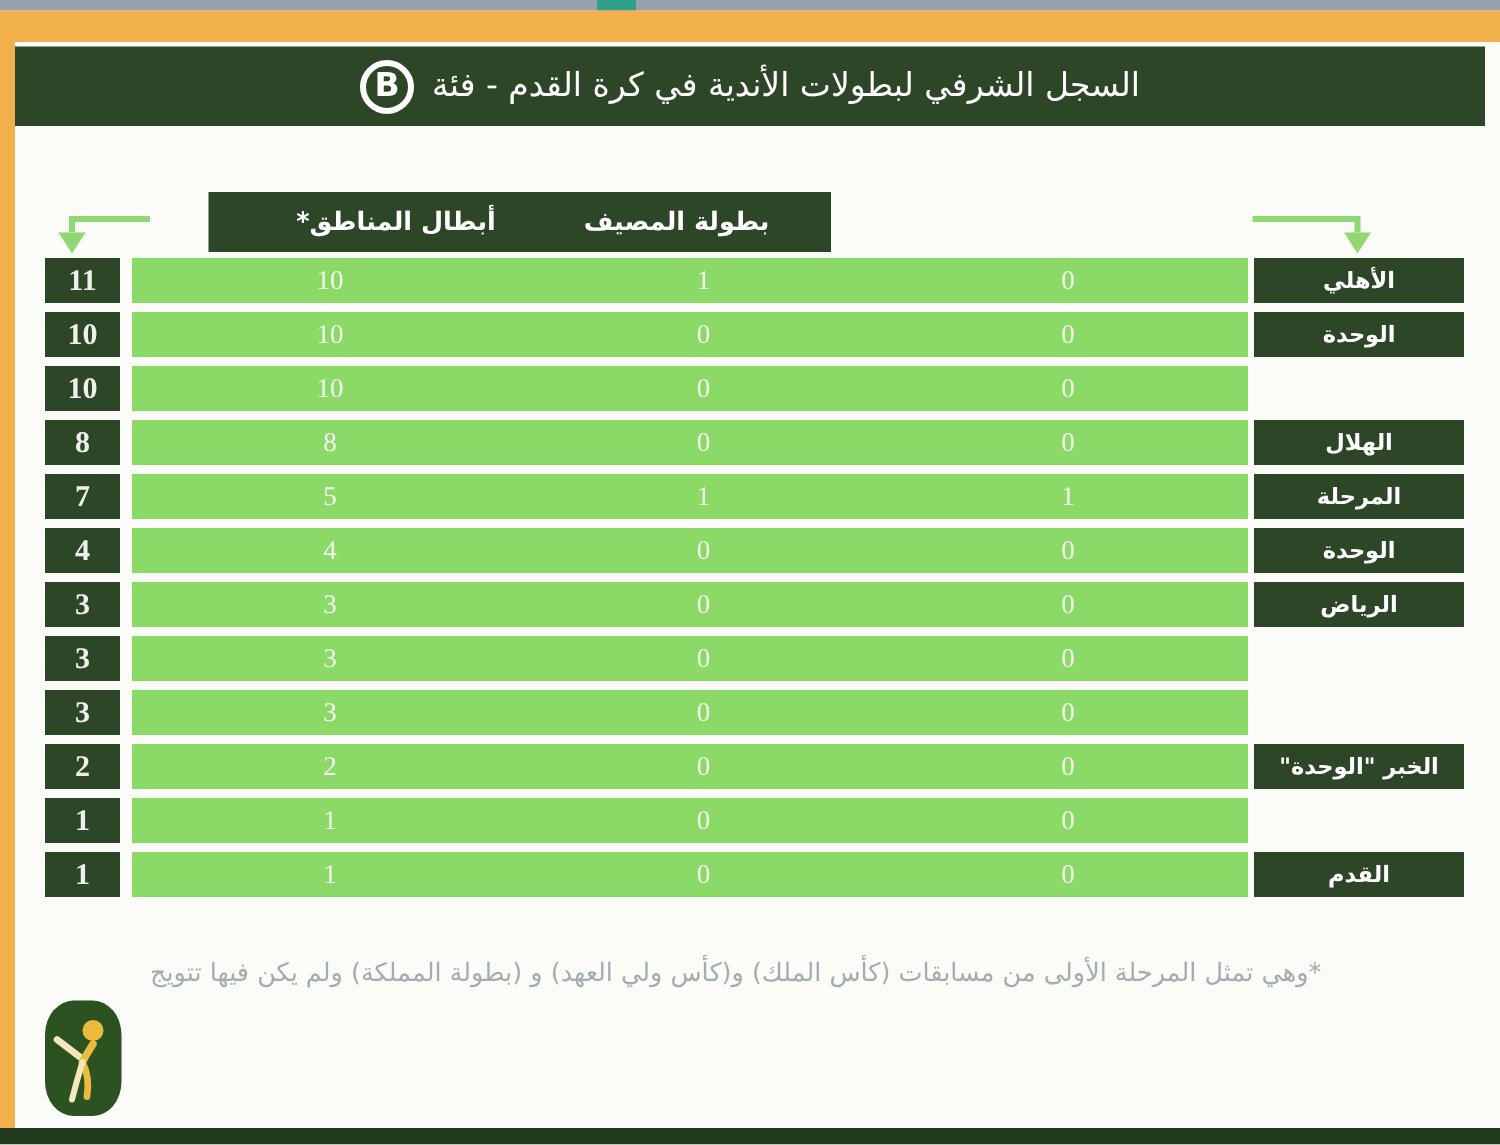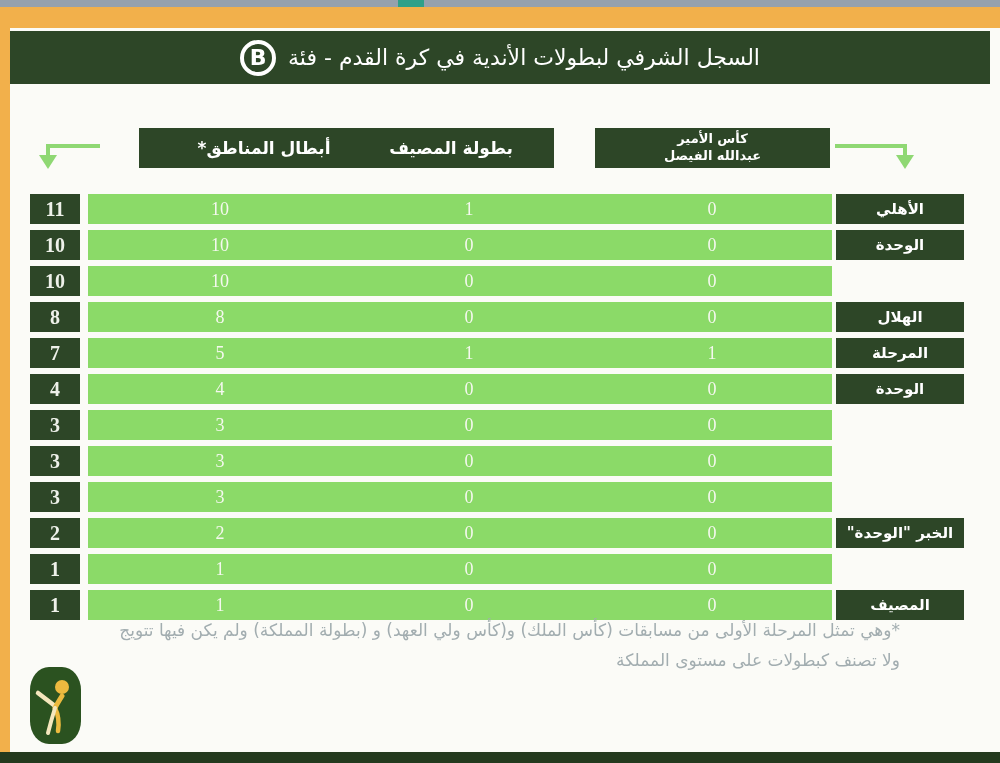--- a/index.html
+++ b/index.html
@@ -27,34 +27,34 @@
   .col-header{position:absolute;top:128px;height:40px;background:var(--dark-green);color:#fff;
     font-weight:bold;display:flex;align-items:center;justify-content:center;direction:rtl;text-align:center;}
   .col-regions{left:95px;width:250px;font-size:17px;margin-left:44px;}
   .col-masif{left:348px;width:206px;font-size:17px;}
   .col-prince{left:595px;width:235px;font-size:13px;line-height:1.3;white-space:pre-line;}
 
   .arrow{position:absolute;top:140px;}
   .arrow-left{left:34px;}
   .arrow-right{left:833px;}
 
-  .rows{position:absolute;left:30px;top:172px;width:946px;display:flex;flex-direction:column;gap:6px;margin-top:22px;}
+  .rows{position:absolute;left:30px;top:172px;width:946px;display:flex;flex-direction:column;gap:6px;}
   .row{height:30px;display:flex;align-items:stretch;}
   .total-box{width:50px;background:var(--dark-green);color:#eef1ea;display:flex;align-items:center;justify-content:center;
     font-family:"Liberation Serif","DejaVu Serif",serif;font-size:20px;font-weight:bold;}
   .bar{width:744px;margin-left:8px;background:var(--row-green);position:relative;}
   .num{position:absolute;top:50%;transform:translate(-50%,-50%);color:#f5f8ef;
     font-family:"Liberation Serif","DejaVu Serif",serif;font-size:18px;}
   .n-regions{left:132px;}
   .n-masif{left:381px;}
   .n-prince{left:624px;}
-  .club-box{width:128px;margin-left:4px;background:var(--dark-green);color:#fff;direction:rtl;
+  .club-box{width:140px;margin-left:4px;background:var(--dark-green);color:#fff;direction:rtl;
     display:flex;align-items:center;justify-content:center;font-size:15px;font-weight:bold;}
 
-  .footnote{position:absolute;left:100px;right:100px;top:615px;text-align:right;direction:rtl;
+  .footnote{position:absolute;left:100px;right:100px;top:634px;text-align:left;direction:rtl;
     color:var(--footnote-gray);font-size:17px;line-height:30px;}
 
   .logo{position:absolute;left:28px;top:666px;}
 </style>
 </head>
 <body>
 
 <div class="page">
 
   <div class="top-gray">
@@ -64,22 +64,20 @@
   <div class="left-strip"></div>
   <div class="bottom-bar"></div>
 
   <div class="title-bar">
     <span class="title-text">السجل الشرفي لبطولات الأندية في كرة القدم - فئة</span>
     <span class="b-badge">B</span>
   </div>
 
   <div class="col-header col-regions">أبطال المناطق*</div>
   <div class="col-header col-masif">بطولة المصيف</div>
-  <div class="col-header col-prince">كأس الأمير
-عبدالله الفيصل</div>
 
   <svg class="arrow arrow-left" width="70" height="32" viewBox="0 0 70 32">
     <path d="M66,6 H14 V15" fill="none" stroke="var(--arrow-green)" stroke-width="4"></path>
     <polygon points="5,15 23,15 14,29" fill="var(--arrow-green)"></polygon>
   </svg>
   <svg class="arrow arrow-right" width="84" height="32" viewBox="0 0 84 32">
     <path d="M2,6 H72 V15" fill="none" stroke="var(--arrow-green)" stroke-width="4"></path>
     <polygon points="63,15 81,15 72,29" fill="var(--arrow-green)"></polygon>
   </svg>
 
@@ -143,20 +141,21 @@
       <div class="club-box">الوحدة</div>
     </div>
 
     <div class="row">
       <div class="total-box">3</div>
       <div class="bar">
         <span class="num n-regions">3</span>
         <span class="num n-masif">0</span>
         <span class="num n-prince">0</span>
       </div>
+      <div class="club-box">الرياض</div>
     </div>
 
     <div class="row">
       <div class="total-box">3</div>
       <div class="bar">
         <span class="num n-regions">3</span>
         <span class="num n-masif">0</span>
         <span class="num n-prince">0</span>
       </div>
     </div>
@@ -189,27 +188,26 @@
       </div>
     </div>
 
     <div class="row">
       <div class="total-box">1</div>
       <div class="bar">
         <span class="num n-regions">1</span>
         <span class="num n-masif">0</span>
         <span class="num n-prince">0</span>
       </div>
-      <div class="club-box">المصيف</div>
+      <div class="club-box">القدم</div>
     </div>
   </div>
 
   <div class="footnote">
     <div>*وهي تمثل المرحلة الأولى من مسابقات (كأس الملك) و(كأس ولي العهد) و (بطولة المملكة) ولم يكن فيها تتويج</div>
-    <div>ولا تصنف كبطولات على مستوى المملكة</div>
   </div>
 
   <svg class="logo" width="55" height="80" viewBox="0 0 55 80">
     <rect x="2" y="1" width="51" height="77" rx="19" ry="23" fill="var(--logo-green)"></rect>
     <circle cx="34" cy="21" r="7" fill="#ecba3f"></circle>
     <path d="M10,27 L27,40" stroke="#f5e7bd" stroke-width="4.5" stroke-linecap="round" fill="none"></path>
     <path d="M34,30 Q29,38 27,42" stroke="#ecba3f" stroke-width="5" stroke-linecap="round" fill="none"></path>
     <path d="M27,42 Q32,52 30,65" stroke="#ecba3f" stroke-width="4.5" stroke-linecap="round" fill="none"></path>
     <path d="M27,42 Q23,55 20,67" stroke="#f5e7bd" stroke-width="4" stroke-linecap="round" fill="none"></path>
   </svg>

